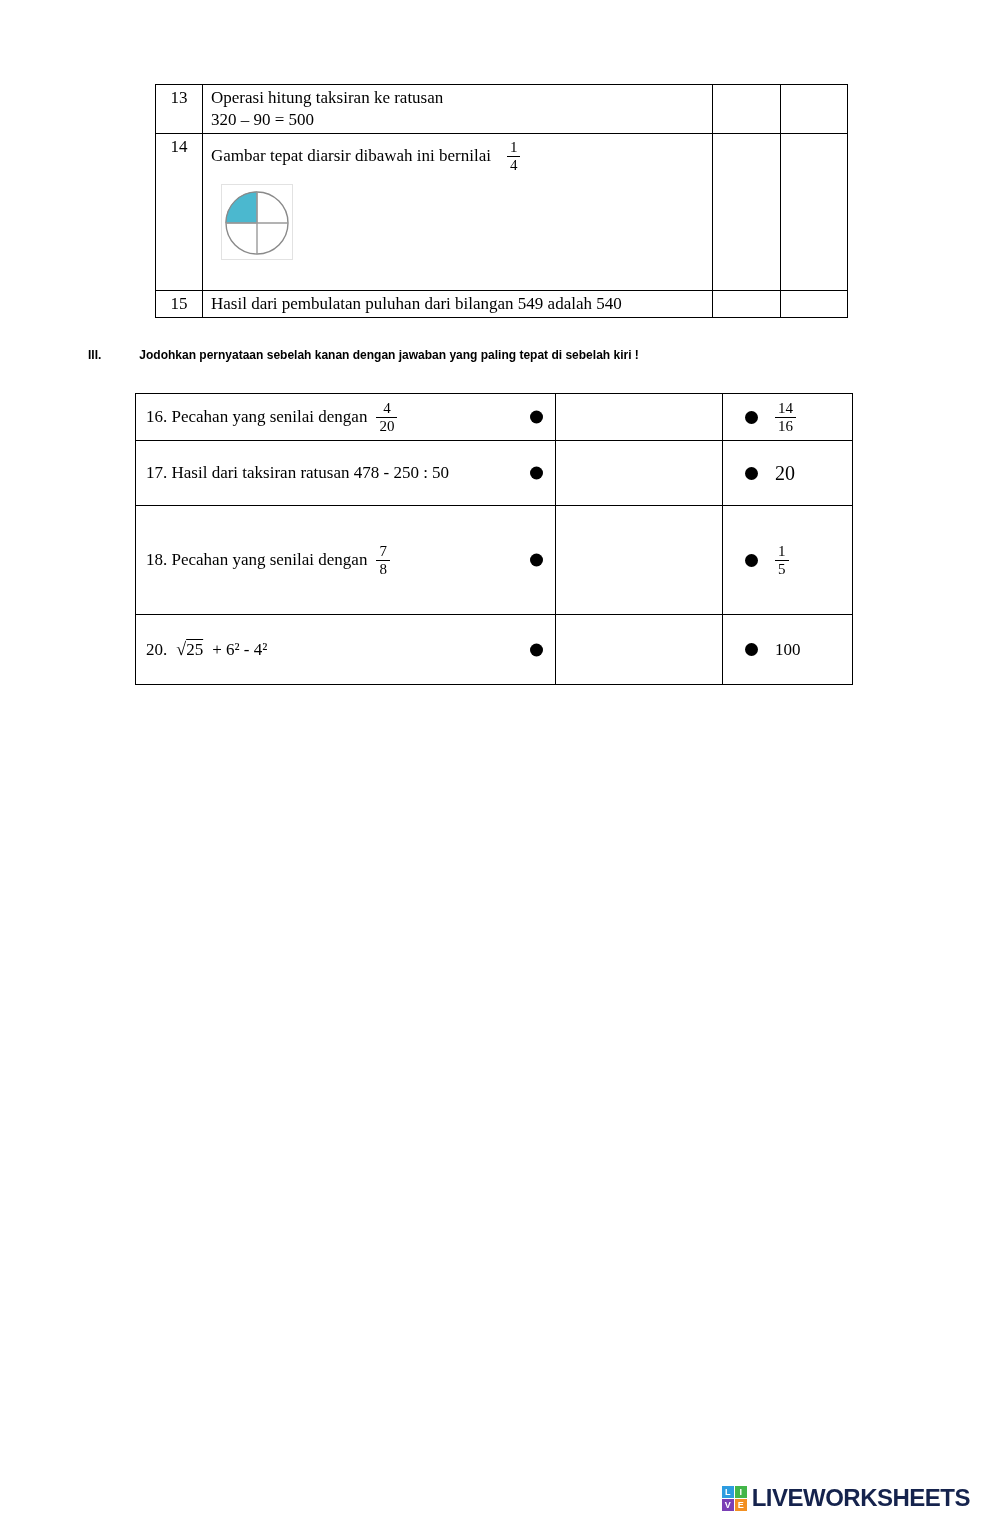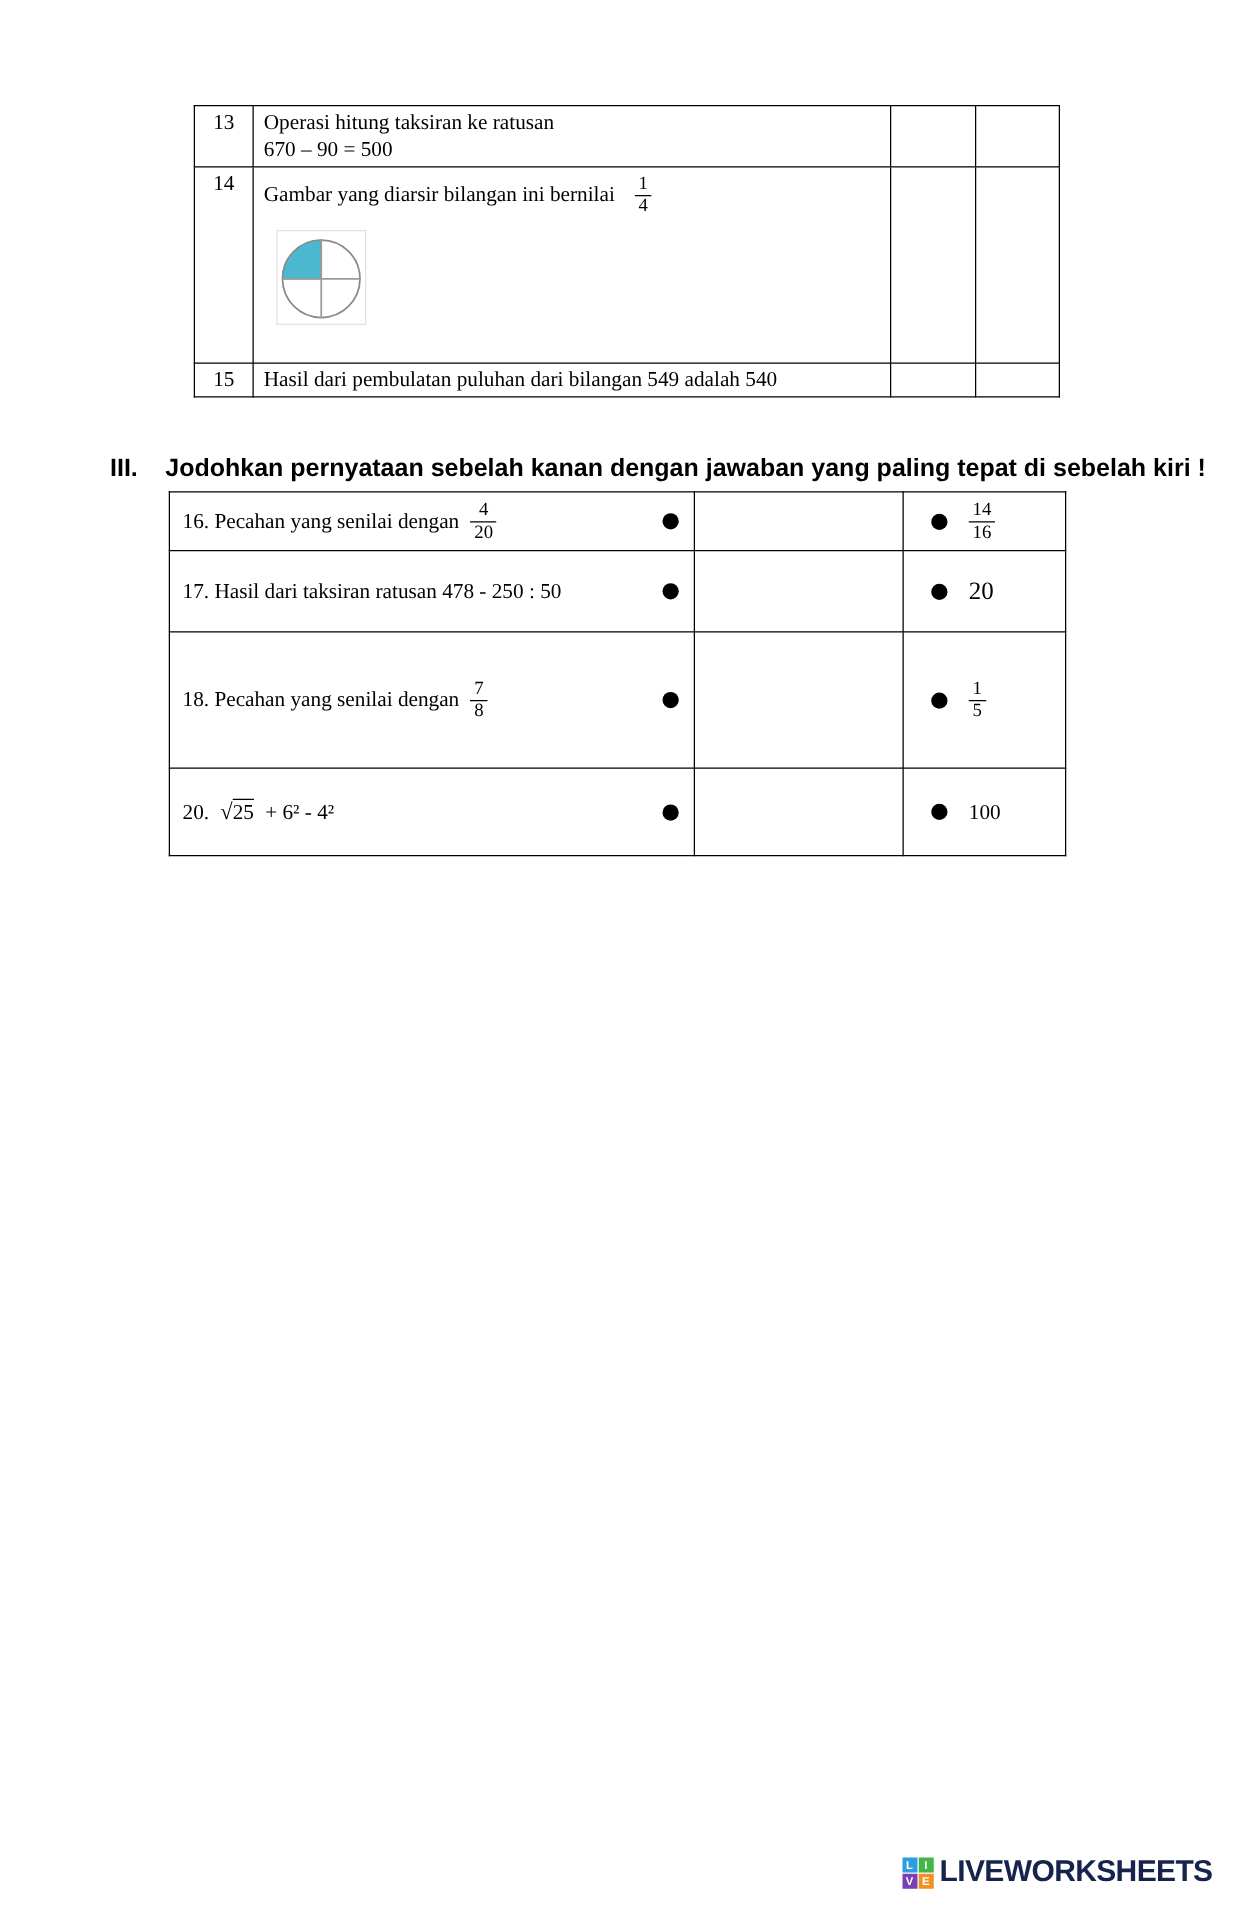--- a/index.html
+++ b/index.html
@@ -28,23 +28,23 @@
   .frac { display:inline-block; text-align:center; vertical-align:middle;
           line-height:1.12; font-size:15px; }
   .frac .fnum { display:block; border-bottom:1px solid #000; padding:0 3px; }
   .frac .fden { display:block; padding:0 3px; }
 
   .r14-line { display:flex; align-items:center; gap:16px; margin-top:3px; }
   .pie-box  { display:inline-block; border:1px solid #e2e2e2; background:#fff;
               padding:2px; margin:10px 0 0 10px; line-height:0; }
 
   
-  .h3 { position:absolute; left:88px; top:364px;
+  .h3 { position:absolute; left:88px; top:348px;
         font-family:"Liberation Sans", sans-serif; font-weight:bold;
-        font-size:20px; display:flex; gap:22px; }
+        font-size:12px; display:flex; gap:38px; }
 
   
   .t2 { position:absolute; left:135px; top:393px; table-layout:fixed; }
   .t2 td { font-size:17px; vertical-align:middle; }
   .t2 .lc { width:420px; position:relative; padding:4px 40px 4px 10px; }
   .t2 .mc { width:167px; }
   .t2 .rc { width:130px; padding-left:22px; }
   .t2 tr.m0 td { height:47px; }
   .t2 tr.m1 td { height:65px; }
   .t2 tr.m2 td { height:109px; }
@@ -77,30 +77,30 @@
 <body>
 
 <div class="page">
 
   <table class="t1">
     <tbody>
         <tr class="r13">
       <td class="c-no">13</td>
       <td class="c-main">
         <div>Operasi hitung taksiran ke ratusan</div>
-        <div>670 – 90 = 500</div>
+        <div>320 – 90 = 500</div>
       </td>
       <td class="c-a"></td>
       <td class="c-b"></td>
     </tr>
     <tr class="r14">
       <td class="c-no">14</td>
       <td class="c-main">
         <div class="r14-line">
-          <span>Gambar yang diarsir bilangan ini bernilai</span>
+          <span>Gambar tepat diarsir dibawah ini bernilai</span>
           <span class="frac">
             <span class="fnum">1</span>
             <span class="fden">4</span>
           </span>
         </div>
         <span class="pie-box">
           <svg width="66" height="70" viewBox="0 0 66 70">
             <circle cx="33" cy="36" r="31" fill="#ffffff" stroke="#8a8a8a" stroke-width="1.4"></circle>
             <path d="M33,36 L33,5 A31,31 0 0 0 2,36 Z" fill="#4bb8cf" stroke="#8a8a8a" stroke-width="1"></path>
             <line x1="2" y1="36" x2="64" y2="36" stroke="#9a9a9a" stroke-width="1.4"></line>

